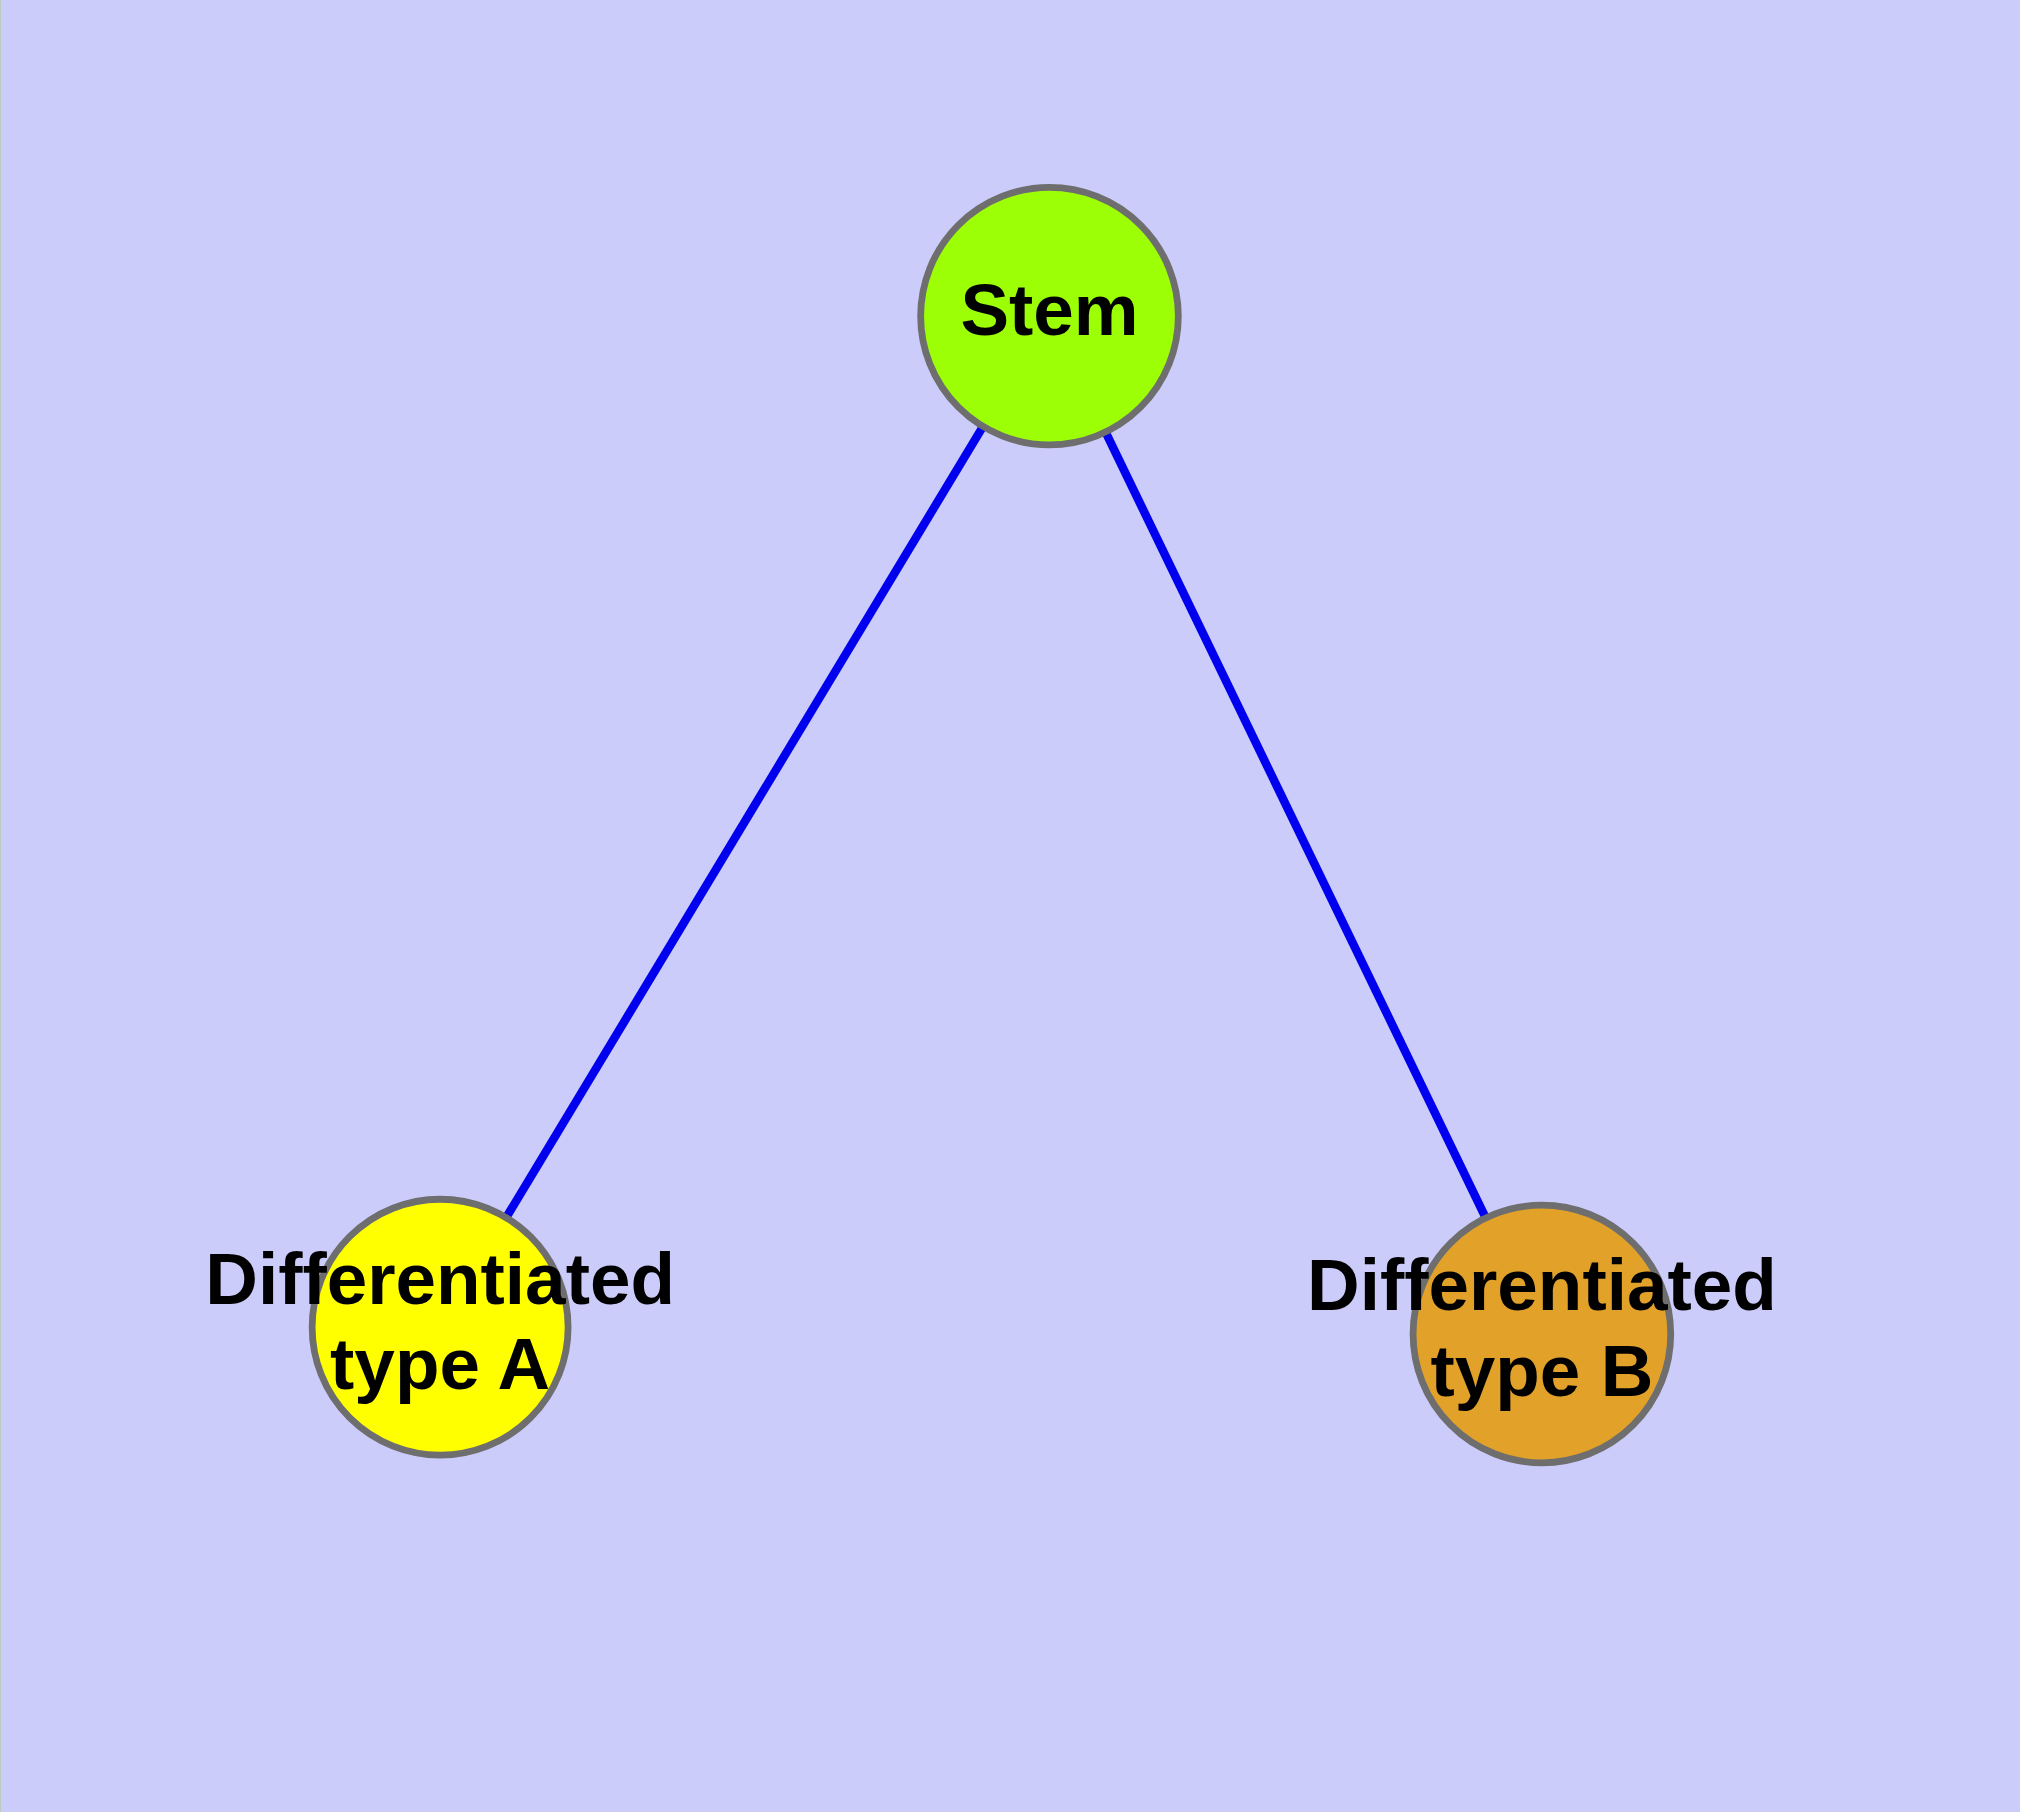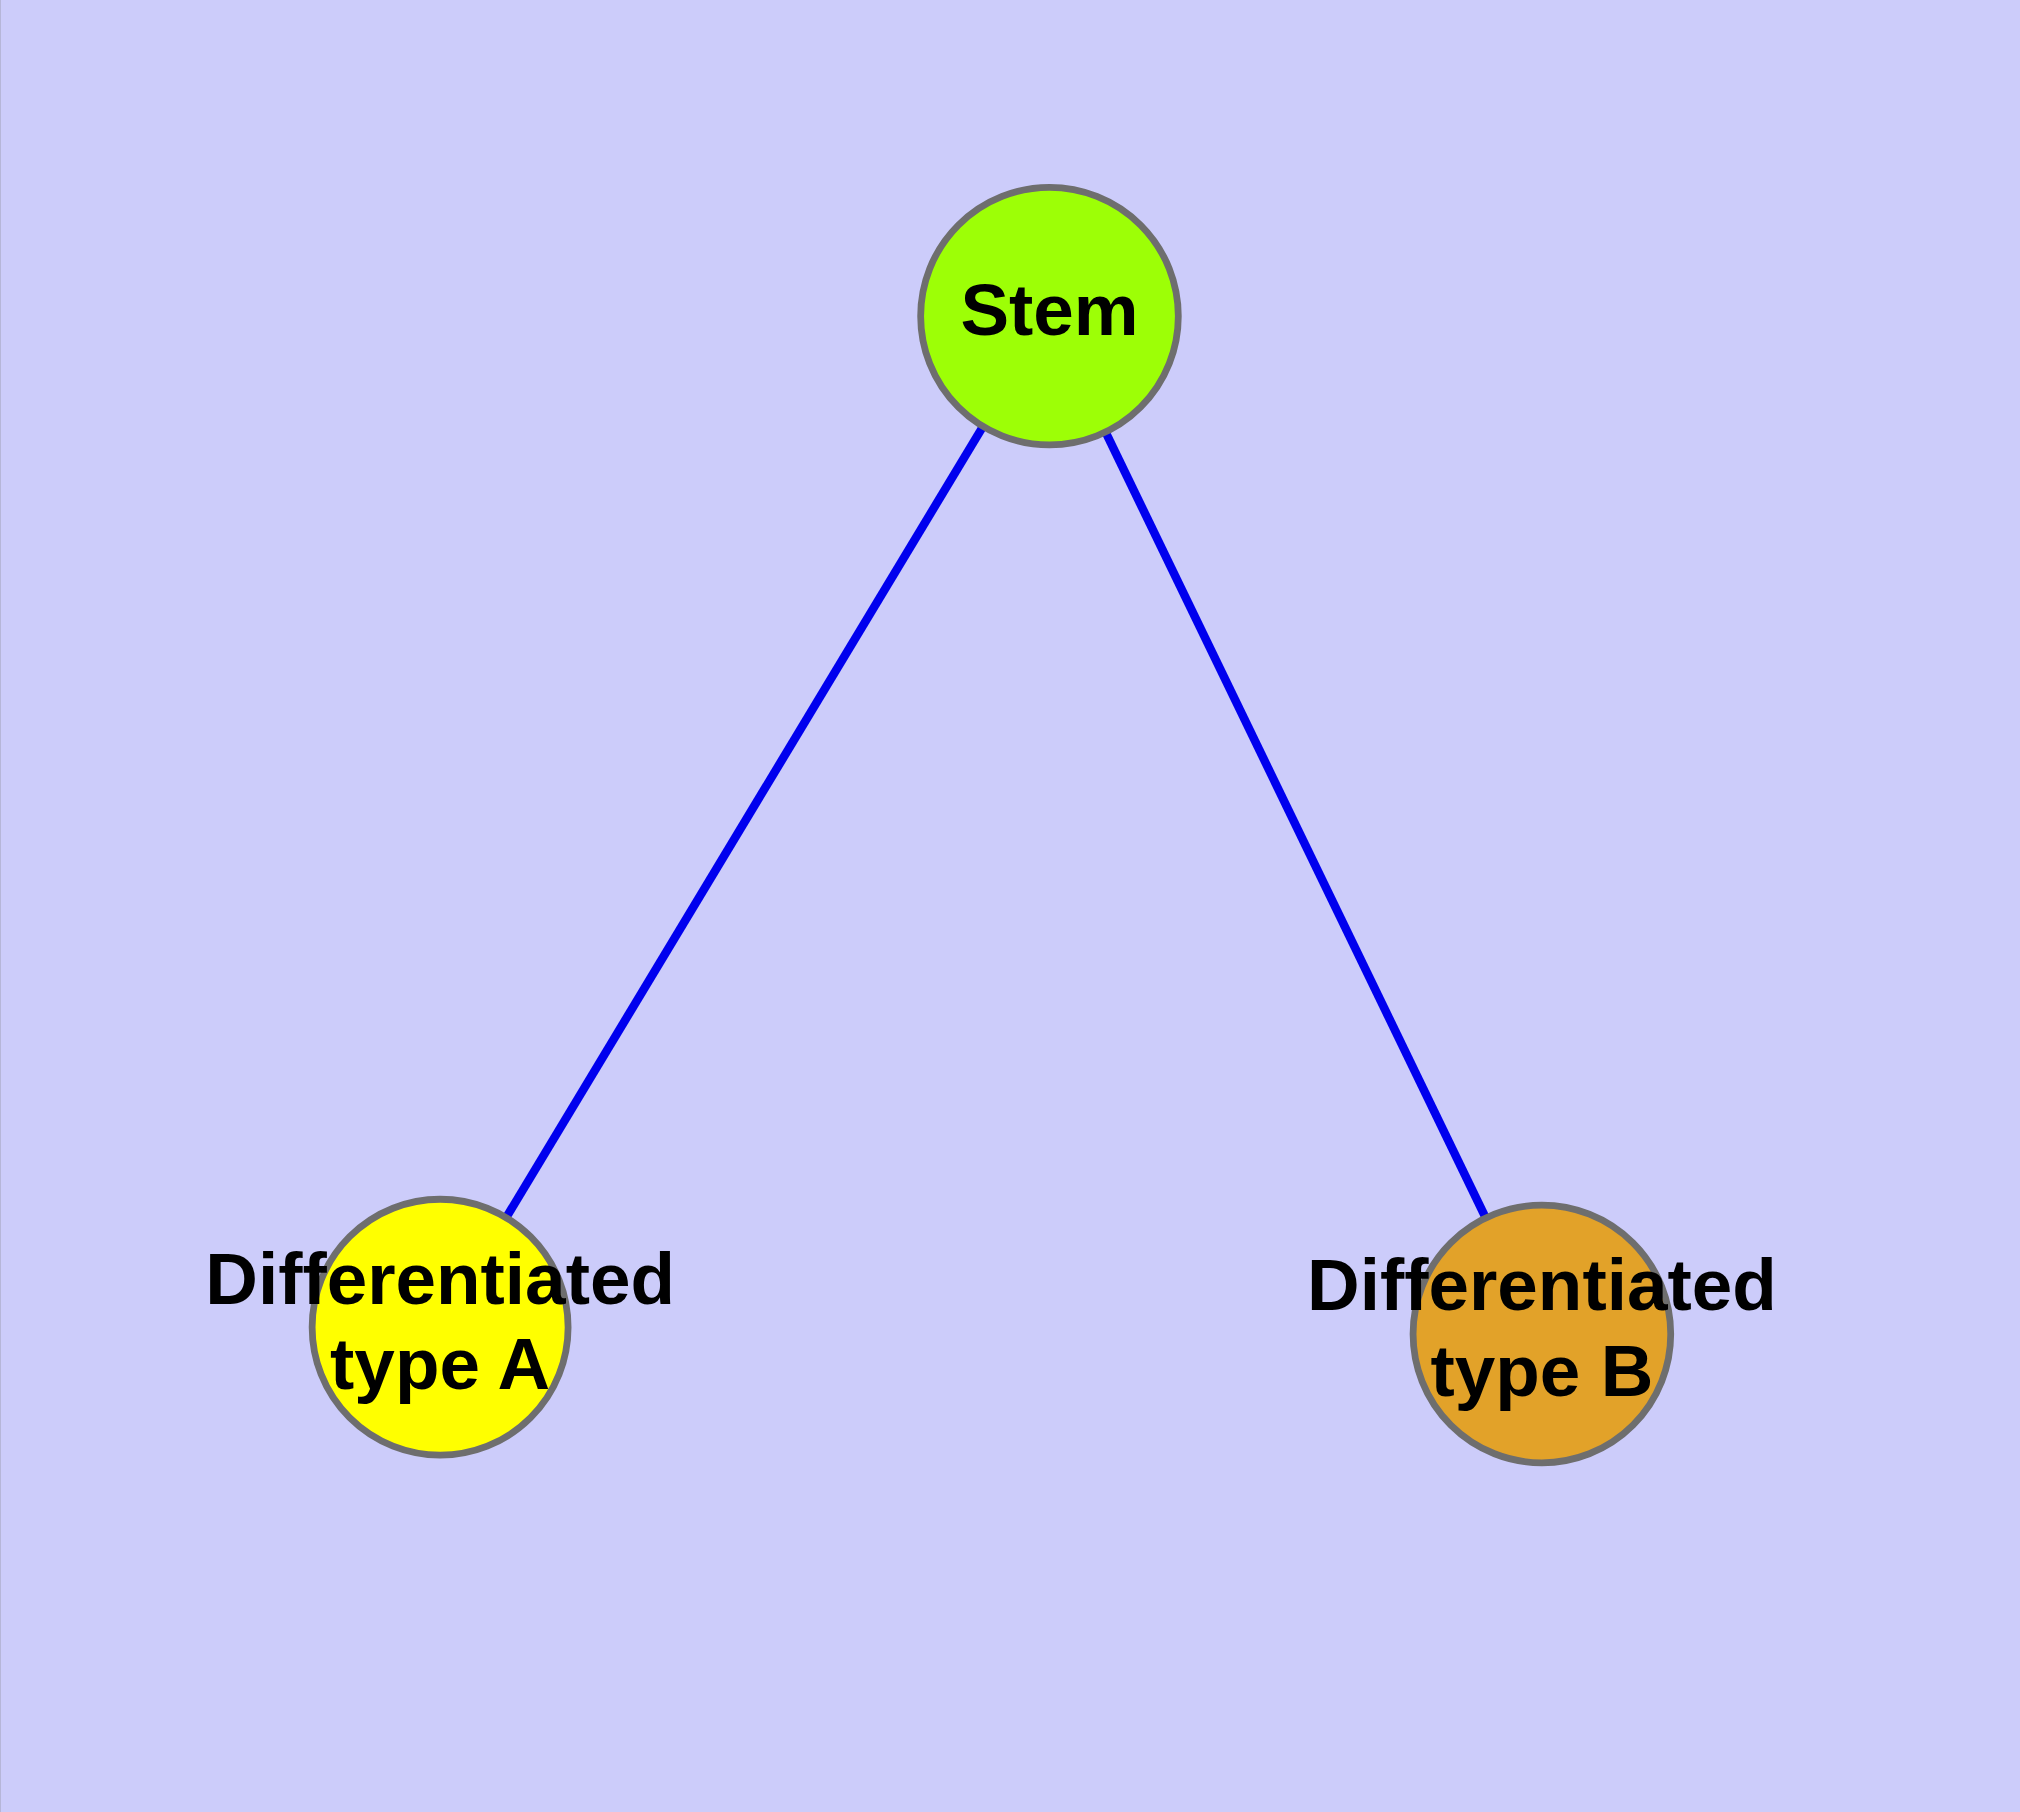--- a/index.html
+++ b/index.html
@@ -28,21 +28,21 @@
     font-weight: bold;
     fill: #000000;
     dominant-baseline: middle;
     text-anchor: middle;
     paint-order: normal;
   }
 </style>
 </head>
 <body style="background: rgb(204, 204, 250);">
 
-<div id="stage" style="width: 1789px; height: 1812px; background: #737373;">
+<div id="stage" style="width: 1789px; height: 1812px; background: #84cc16;">
   <svg id="graph-svg" viewBox="0 0 2384 2138" xmlns="http://www.w3.org/2000/svg">
     <rect id="bg-rect" x="0" y="0" width="2384" height="2138" fill="#ccccfa"></rect>
 
     <g id="edges-layer">
         <line x1="1238" y1="373" x2="519" y2="1566" stroke="#0000ee" stroke-width="10" stroke-linecap="butt"></line>
         <line x1="1238" y1="373" x2="1819" y2="1574" stroke="#0000ee" stroke-width="10" stroke-linecap="butt"></line>
       </g>
     <g id="nodes-layer">
         <circle cx="1238" cy="373" r="152" fill="#9dff06" stroke="#6e6e6e" stroke-width="8"></circle>
         <circle cx="519" cy="1566" r="151" fill="#ffff00" stroke="#6e6e6e" stroke-width="8"></circle>

